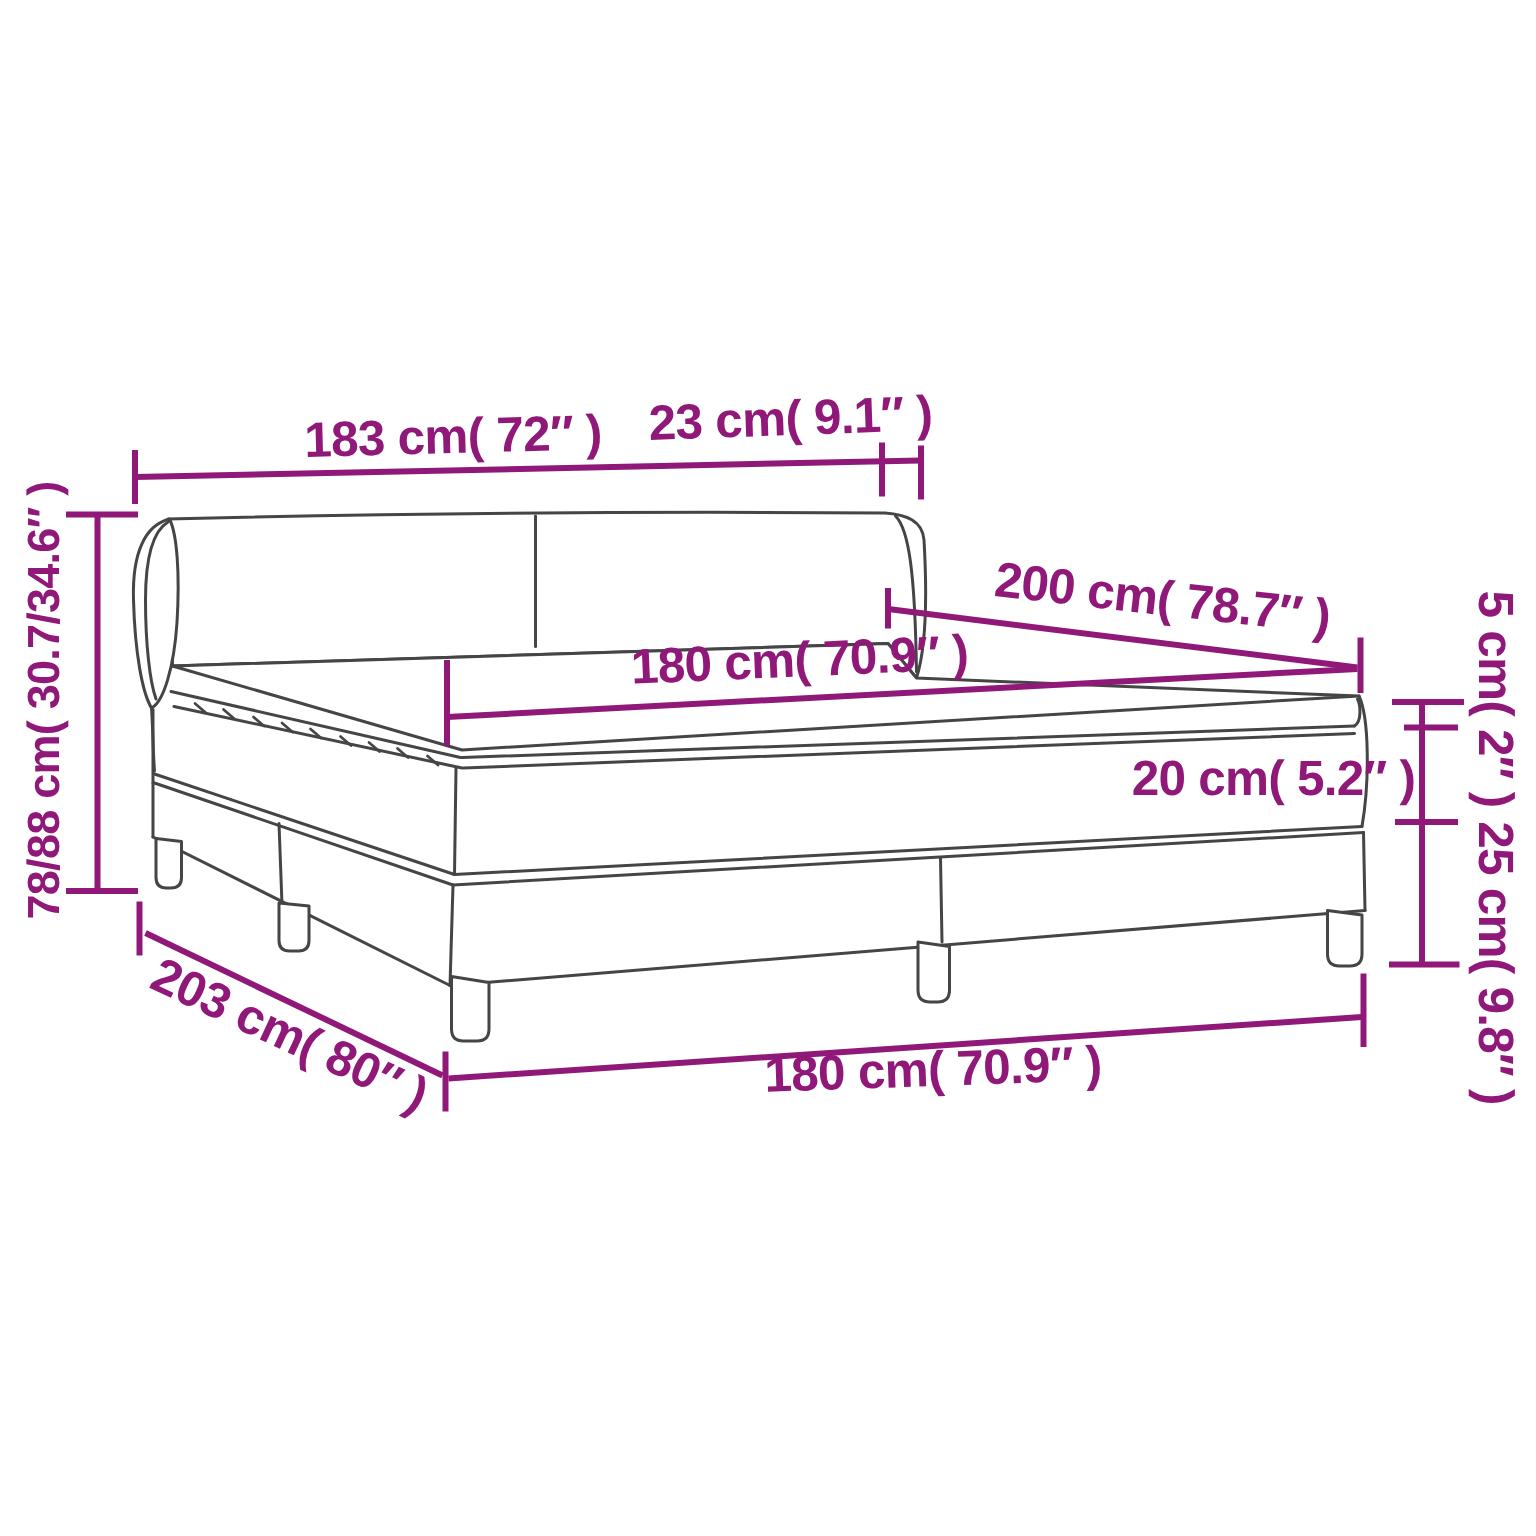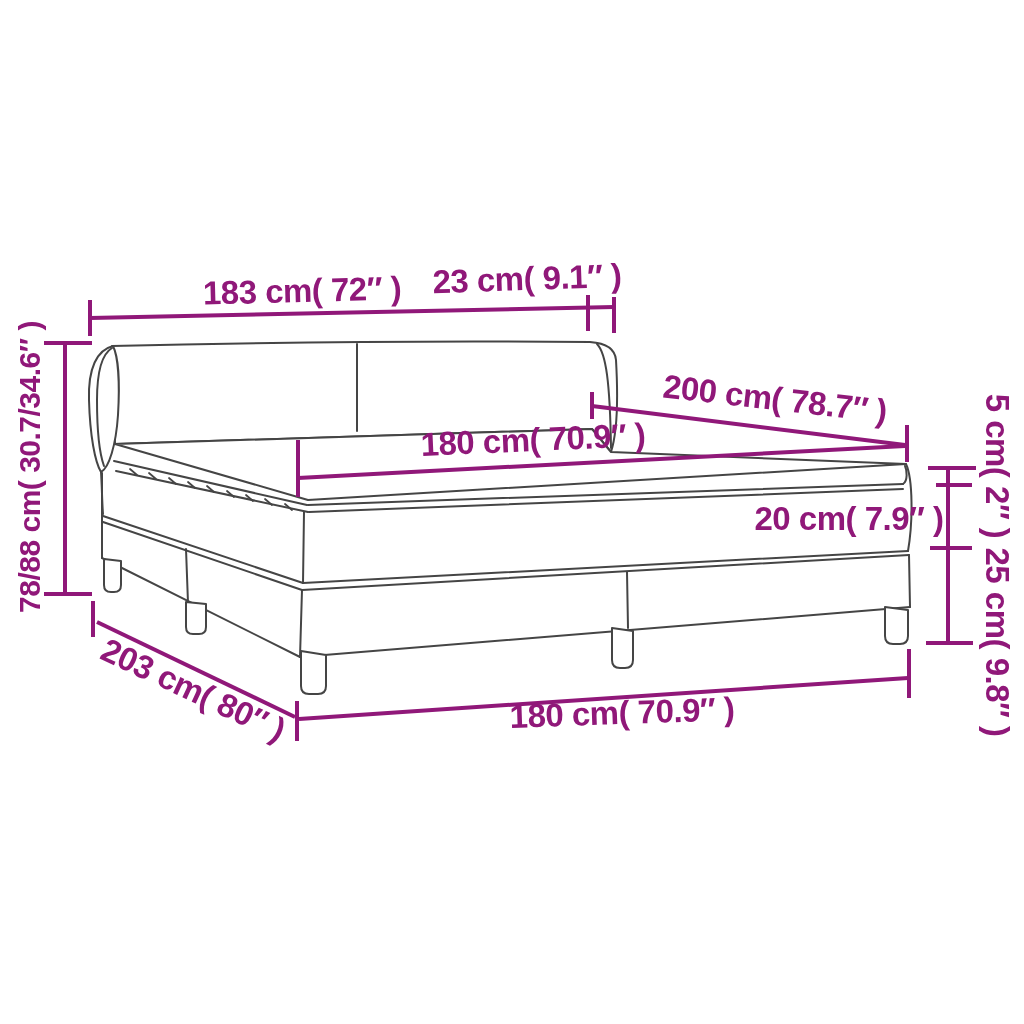--- a/index.html
+++ b/index.html
@@ -122,21 +122,21 @@
   <div class="dim-label" style="left:527px;top:279px;transform:translate(-50%,-50%) rotate(-2deg);">23 cm( 9.1″ )</div>
 
   <div class="dim-label small" style="left:30px;top:467px;transform:translate(-50%,-50%) rotate(-90deg);">78/88 cm( 30.7/34.6″ )</div>
 
   <div class="dim-label" style="left:775px;top:399px;transform:translate(-50%,-50%) rotate(6.5deg);">200 cm( 78.7″ )</div>
 
   <div class="dim-label" style="left:533px;top:440px;transform:translate(-50%,-50%) rotate(-2.5deg);">180 cm( 70.9″ )</div>
 
   <div class="dim-label" style="left:997px;top:466px;transform:translate(-50%,-50%) rotate(90deg);">5 cm( 2″ )</div>
 
-  <div class="dim-label" style="left:849px;top:519px;transform:translate(-50%,-50%);">20 cm( 7.9″ )</div>
+  <div class="dim-label" style="left:849px;top:519px;transform:translate(-50%,-50%);">20 cm( 5.2″ )</div>
 
   <div class="dim-label" style="left:997px;top:642px;transform:translate(-50%,-50%) rotate(90deg);">25 cm( 9.8″ )</div>
 
   <div class="dim-label" style="left:193px;top:690px;transform:translate(-50%,-50%) rotate(25deg);">203 cm( 80″ )</div>
 
   <div class="dim-label" style="left:622px;top:713px;transform:translate(-50%,-50%) rotate(-2deg);">180 cm( 70.9″ )</div>
 
 </div>
 
 </body></html>

